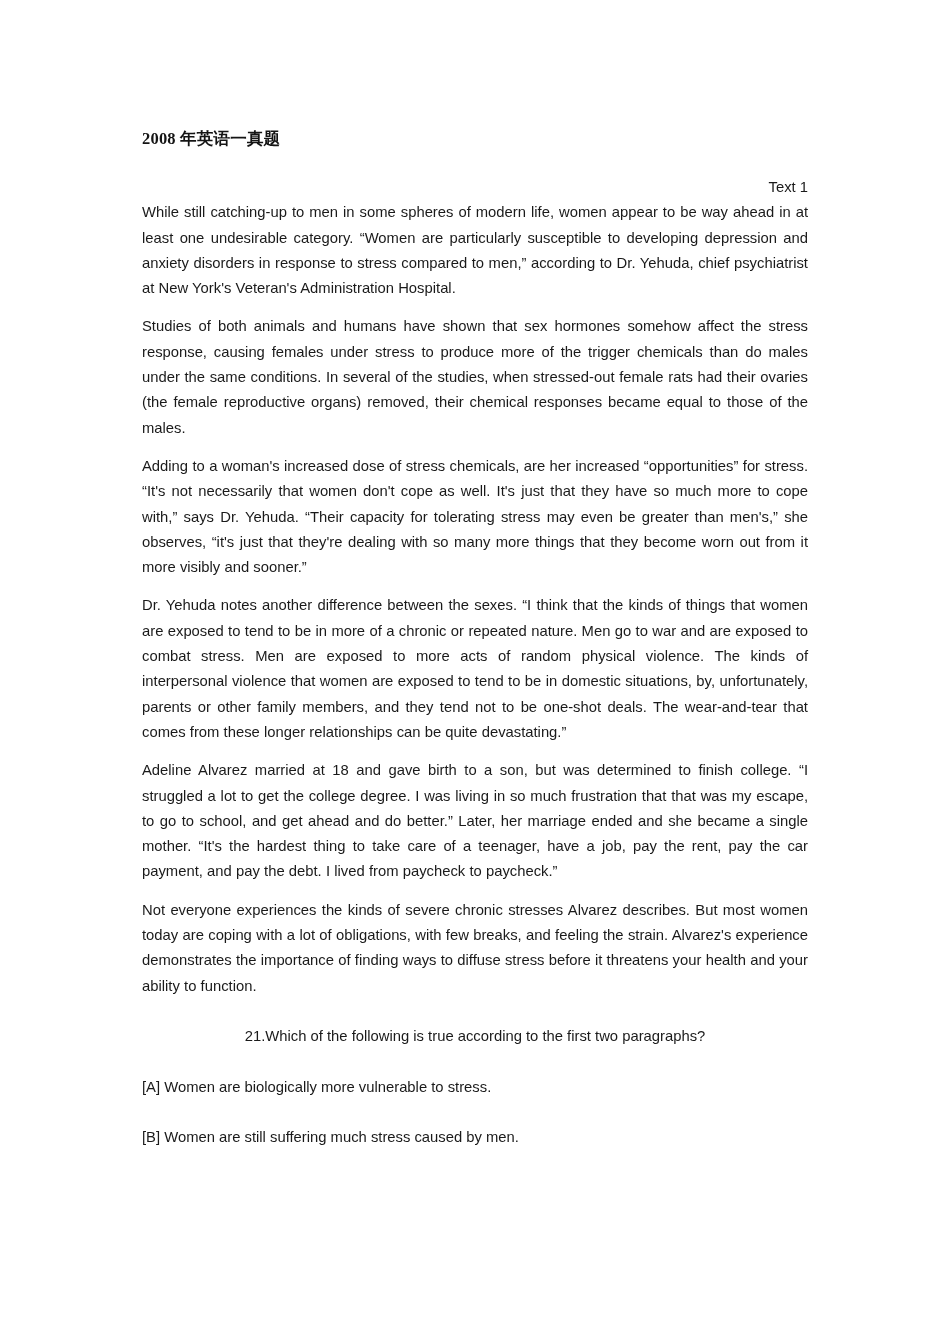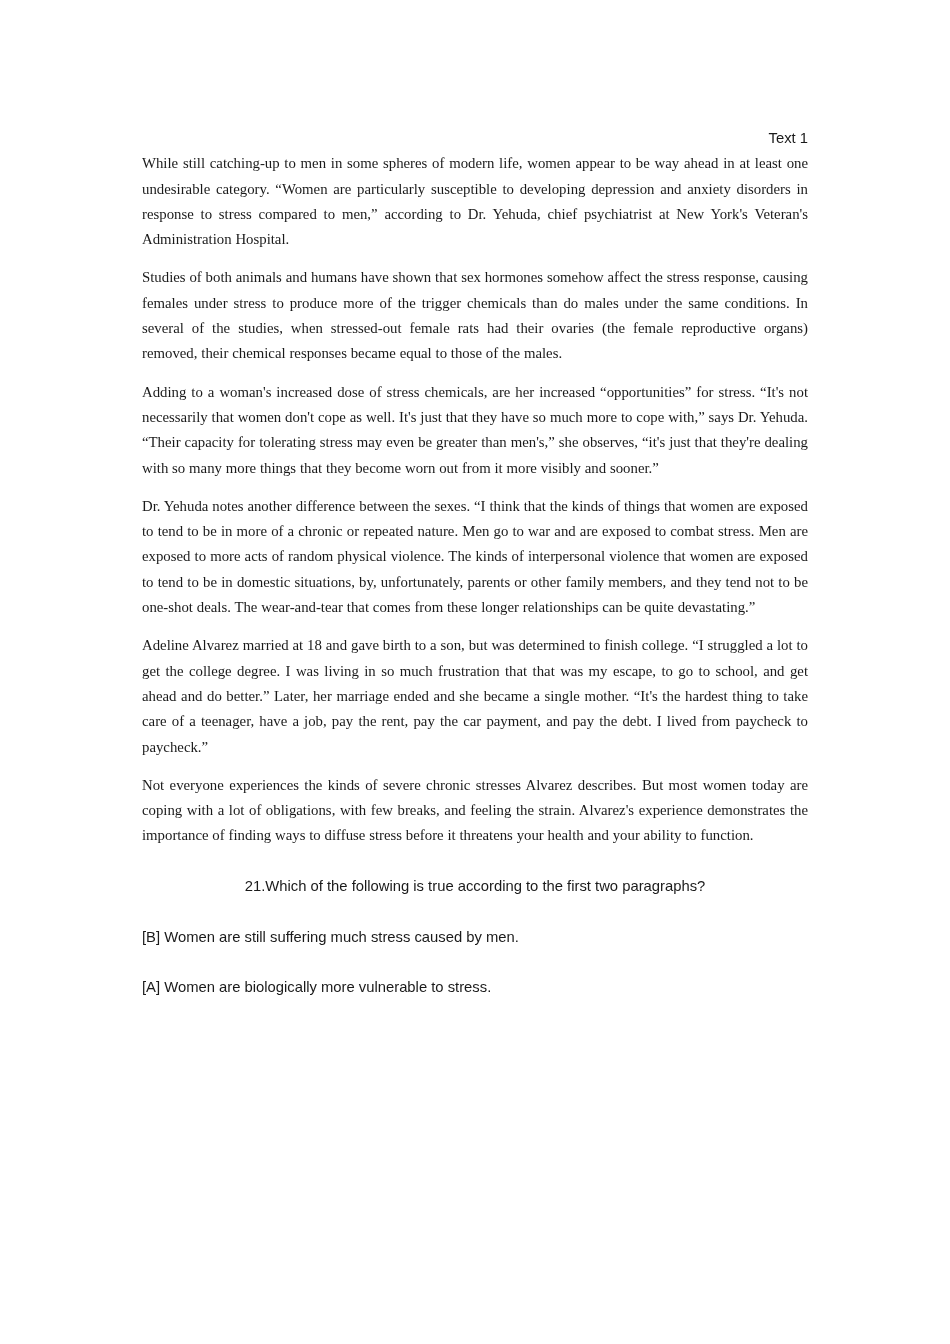--- a/index.html
+++ b/index.html
@@ -51,21 +51,20 @@
   }
 
   p.para {
     font-size: 14.8px;
     line-height: 25.3px;
     color: #1a1a1a;
     margin: 0;
     text-align: justify;
     text-justify: inter-word;
     word-spacing: 0.1px;
-    font-family: Liberation Serif, serif;
   }
 
   p.para.spaced {
     margin-top: 13px;
   }
 
   p.question {
     font-size: 14.8px;
     line-height: 25.3px;
     color: #1a1a1a;
@@ -82,35 +81,36 @@
     margin-top: 25.3px;
     text-align: left;
   }
 </style>
 </head>
 <body>
 
 <div class="page">
   <div class="content">
 
+    <h1 class="doc-title">2008 年英语一真题</h1>
 
     <p class="section-label">Text 1</p>
 
     <p class="para">While still catching-up to men in some spheres of modern life, women appear to be way ahead in at least one undesirable category. “Women are particularly susceptible to developing depression and anxiety disorders in response to stress compared to men,” according to Dr. Yehuda, chief psychiatrist at New York's Veteran's Administration Hospital.</p>
 
     <p class="para spaced">Studies of both animals and humans have shown that sex hormones somehow affect the stress response, causing females under stress to produce more of the trigger chemicals than do males under the same conditions. In several of the studies, when stressed-out female rats had their ovaries (the female reproductive organs) removed, their chemical responses became equal to those of the males.</p>
 
     <p class="para spaced">Adding to a woman's increased dose of stress chemicals, are her increased “opportunities” for stress. “It's not necessarily that women don't cope as well. It's just that they have so much more to cope with,” says Dr. Yehuda. “Their capacity for tolerating stress may even be greater than men's,” she observes, “it's just that they're dealing with so many more things that they become worn out from it more visibly and sooner.”</p>
 
     <p class="para spaced">Dr. Yehuda notes another difference between the sexes. “I think that the kinds of things that women are exposed to tend to be in more of a chronic or repeated nature. Men go to war and are exposed to combat stress. Men are exposed to more acts of random physical violence. The kinds of interpersonal violence that women are exposed to tend to be in domestic situations, by, unfortunately, parents or other family members, and they tend not to be one-shot deals. The wear-and-tear that comes from these longer relationships can be quite devastating.”</p>
 
     <p class="para spaced">Adeline Alvarez married at 18 and gave birth to a son, but was determined to finish college. “I struggled a lot to get the college degree. I was living in so much frustration that that was my escape, to go to school, and get ahead and do better.” Later, her marriage ended and she became a single mother. “It's the hardest thing to take care of a teenager, have a job, pay the rent, pay the car payment, and pay the debt. I lived from paycheck to paycheck.”</p>
 
     <p class="para spaced">Not everyone experiences the kinds of severe chronic stresses Alvarez describes. But most women today are coping with a lot of obligations, with few breaks, and feeling the strain. Alvarez's experience demonstrates the importance of finding ways to diffuse stress before it threatens your health and your ability to function.</p>
 
     <p class="question">21.Which of the following is true according to the first two paragraphs?</p>
 
+    <p class="option">[A] Women are biologically more vulnerable to stress.</p>
+
     <p class="option">[B] Women are still suffering much stress caused by men.</p>
-
-    <p class="option">[A] Women are biologically more vulnerable to stress.</p>
 
   </div>
 </div>
 
 </body></html>

